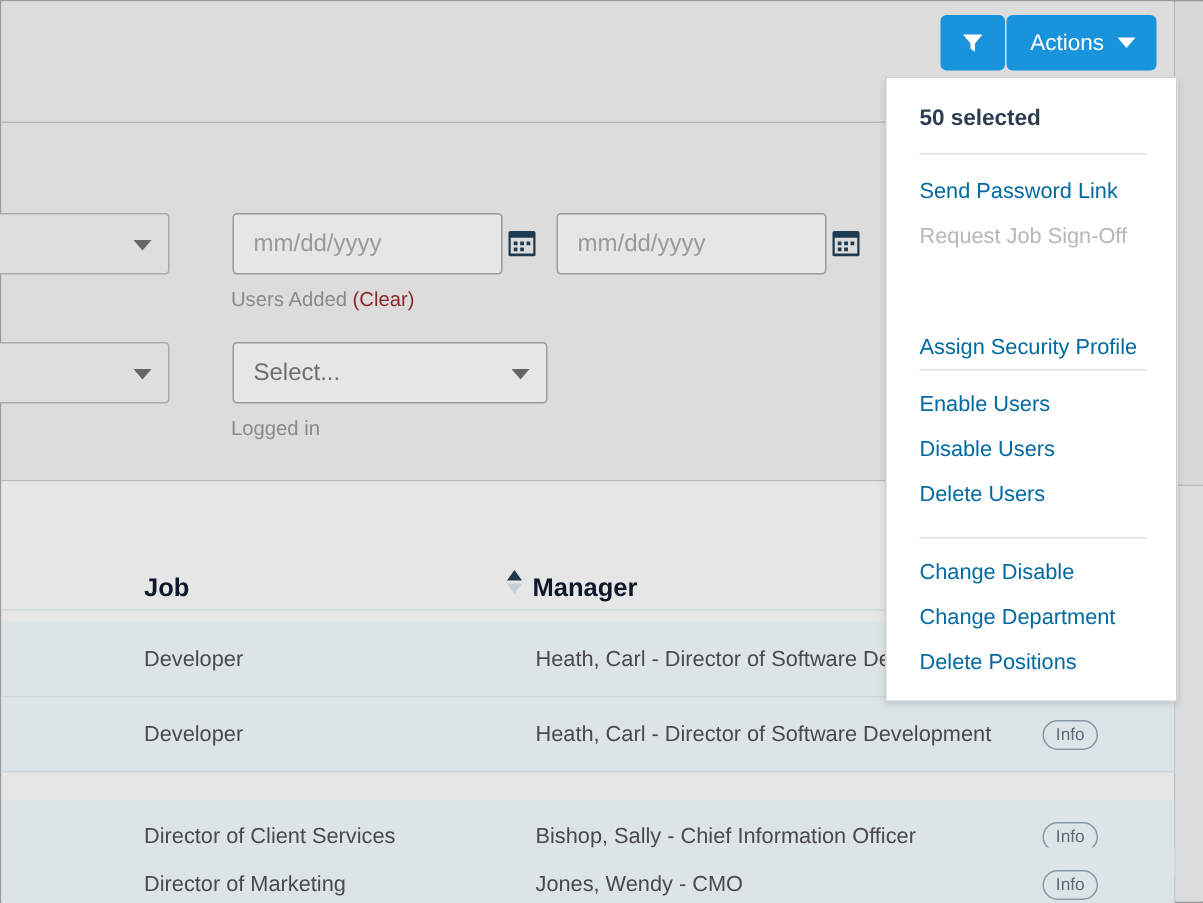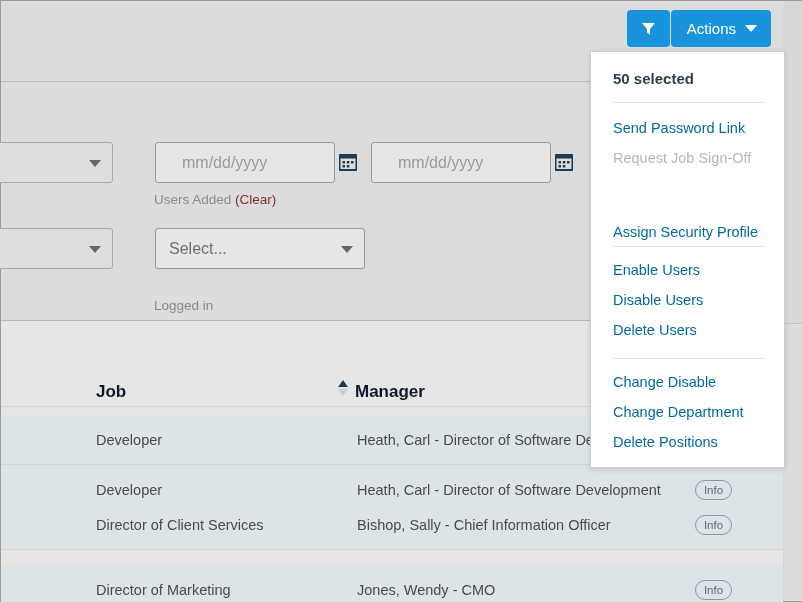--- a/index.html
+++ b/index.html
@@ -87,21 +87,21 @@
     border-top:7px solid #666666;
   }
 
   .txt-input{
     position:absolute;
     background:#e6e6e6;
     border:1px solid #9a9a9a;
     border-radius:3px;
     box-sizing:border-box;
     display:flex;align-items:center;
-    padding-left:26px;
+    padding-left:13px;
     font-size:16px;color:#9a9a9a;
     font-family:"Liberation Sans", sans-serif;
   }
   .sel-white{
     position:absolute;
     background:#e6e6e6;
     border:1px solid #9a9a9a;
     border-radius:3px;
     box-sizing:border-box;
     display:flex;align-items:center;
@@ -266,21 +266,21 @@
       <svg class="cal-ico" style="left:554px;top:71px;" viewBox="0 0 18 18">
         <rect x="0.5" y="2" width="17" height="15" rx="1" fill="none" stroke="#1f3b52" stroke-width="2"></rect>
         <rect x="0.5" y="2" width="17" height="3.5" fill="#1f3b52"></rect>
         <rect x="3.5" y="8" width="2.5" height="2.5" fill="#1f3b52"></rect>
         <rect x="7.8" y="8" width="2.5" height="2.5" fill="#1f3b52"></rect>
         <rect x="12" y="8" width="2.5" height="2.5" fill="#1f3b52"></rect>
         <rect x="3.5" y="12" width="2.5" height="2.5" fill="#1f3b52"></rect>
         <rect x="7.8" y="12" width="2.5" height="2.5" fill="#1f3b52"></rect>
       </svg>
 
-      <div class="fld-label" style="left:153px;top:196px;margin-top:20px;">Logged in</div>
+      <div class="fld-label" style="left:153px;top:196px;">Logged in</div>
       <div class="sel-white" style="left:154px;top:146px;width:210px;height:41px;">
         <span>Select...</span>
         <span class="dd-arrow"></span>
       </div>
     </div>
 
     <div class="table-wrap">
       <div class="thead">
         <div class="th" style="left:95px;top:381px;margin-top:-320px;">Job</div>
         <div class="th" style="left:354px;top:381px;margin-top:-320px;">Manager</div>
@@ -289,21 +289,21 @@
       <div class="row" style="top:94px;">
         <div class="cell-job">Developer</div>
         <div class="cell-mgr">Heath, Carl  -  Director of Software Development</div>
         <button class="info-btn">Info</button>
       </div>
       <div class="row" style="top:144px;">
         <div class="cell-job">Developer</div>
         <div class="cell-mgr">Heath, Carl  -  Director of Software Development</div>
         <button class="info-btn">Info</button>
       </div>
-      <div class="row" style="top:179px;">
+      <div class="row" style="top:212px;">
         <div class="cell-job">Director of Client Services</div>
         <div class="cell-mgr">Bishop, Sally  -  Chief Information Officer</div>
         <button class="info-btn">Info</button>
       </div>
       <div class="row" style="top:244px;">
         <div class="cell-job">Director of Marketing</div>
         <div class="cell-mgr">Jones, Wendy  -  CMO</div>
         <button class="info-btn">Info</button>
       </div>
     </div>

